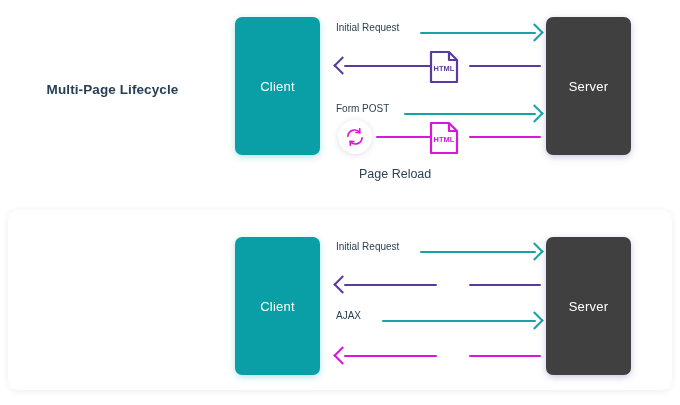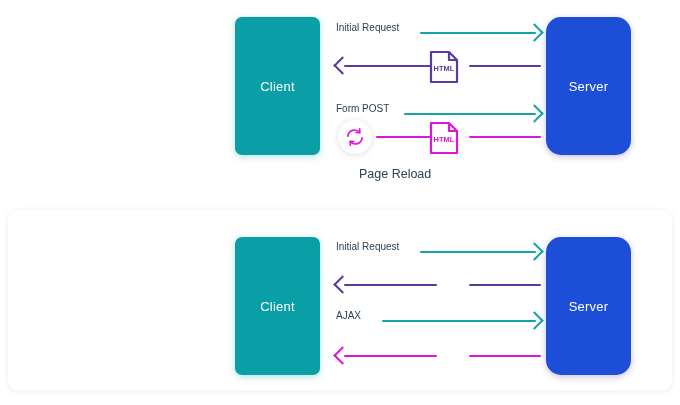--- a/index.html
+++ b/index.html
@@ -53,21 +53,21 @@
     position: absolute;
     border-radius: 7px;
     display: flex;
     align-items: center;
     justify-content: center;
     color: #ffffff;
     font-size: 13px;
     letter-spacing: .2px;
   }
   .node.client { background: #0a9fa6; box-shadow: 0 2px 7px rgba(10,159,166,0.30); }
-  .node.server { background: #1d4ed8; box-shadow: 0 2px 7px rgba(91,58,158,0.30); border-radius: 15px; }
+  .node.server { background: #404040; box-shadow: 0 2px 7px rgba(91,58,158,0.30); }
 
   
   .flow {
     position: absolute;
     height: 20px;
   }
   .flow .line {
     position: absolute;
     top: 9px;
     height: 2px;
@@ -134,20 +134,21 @@
     margin-left: 23px;
   }
 </style>
 </head>
 <body>
 
 <div class="stage">
 
   <div class="section" id="section-mpa">
 
+    <div class="row-label" style="top:82px;">Multi-Page Lifecycle</div>
 
     <div class="node client" style="left:235px; top:17px; width:85px; height:138px;">
       <span>Client</span>
     </div>
 
     <div class="node server" style="left:546px; top:17px; width:85px; height:138px;">
       <span>Server</span>
     </div>
 
     <div class="flow" style="left:336px; top:23px; width:205px;">

